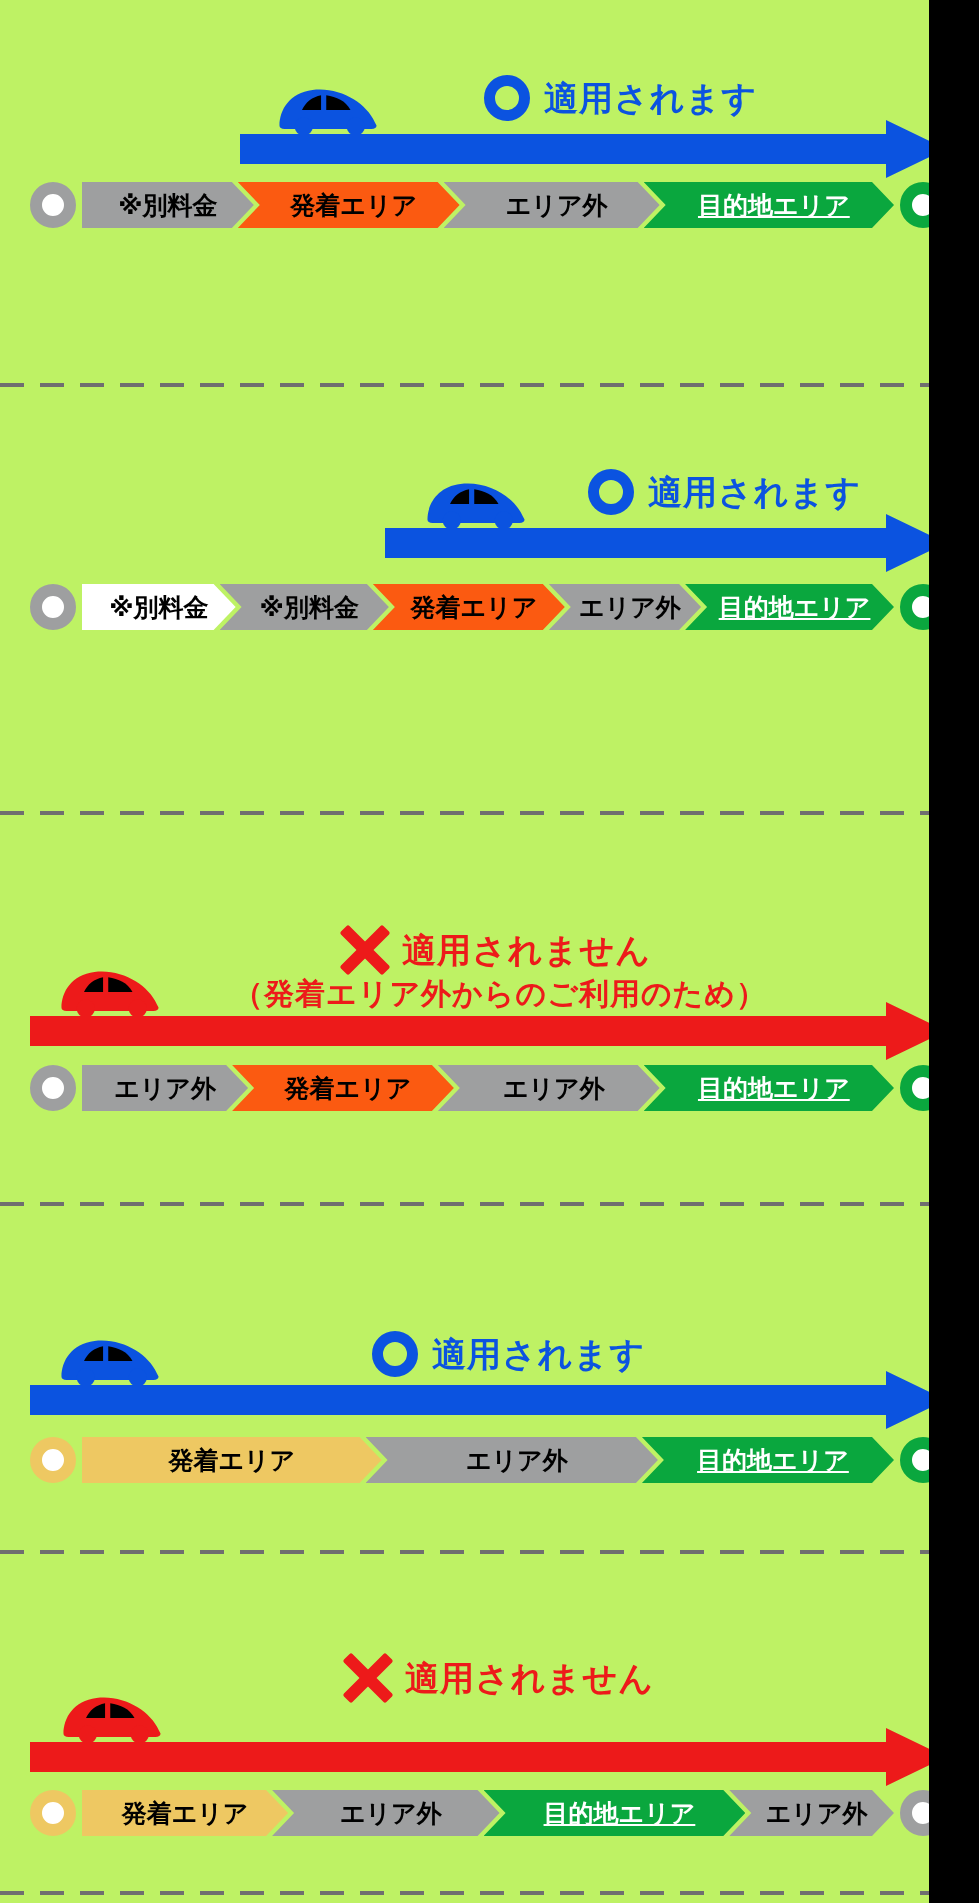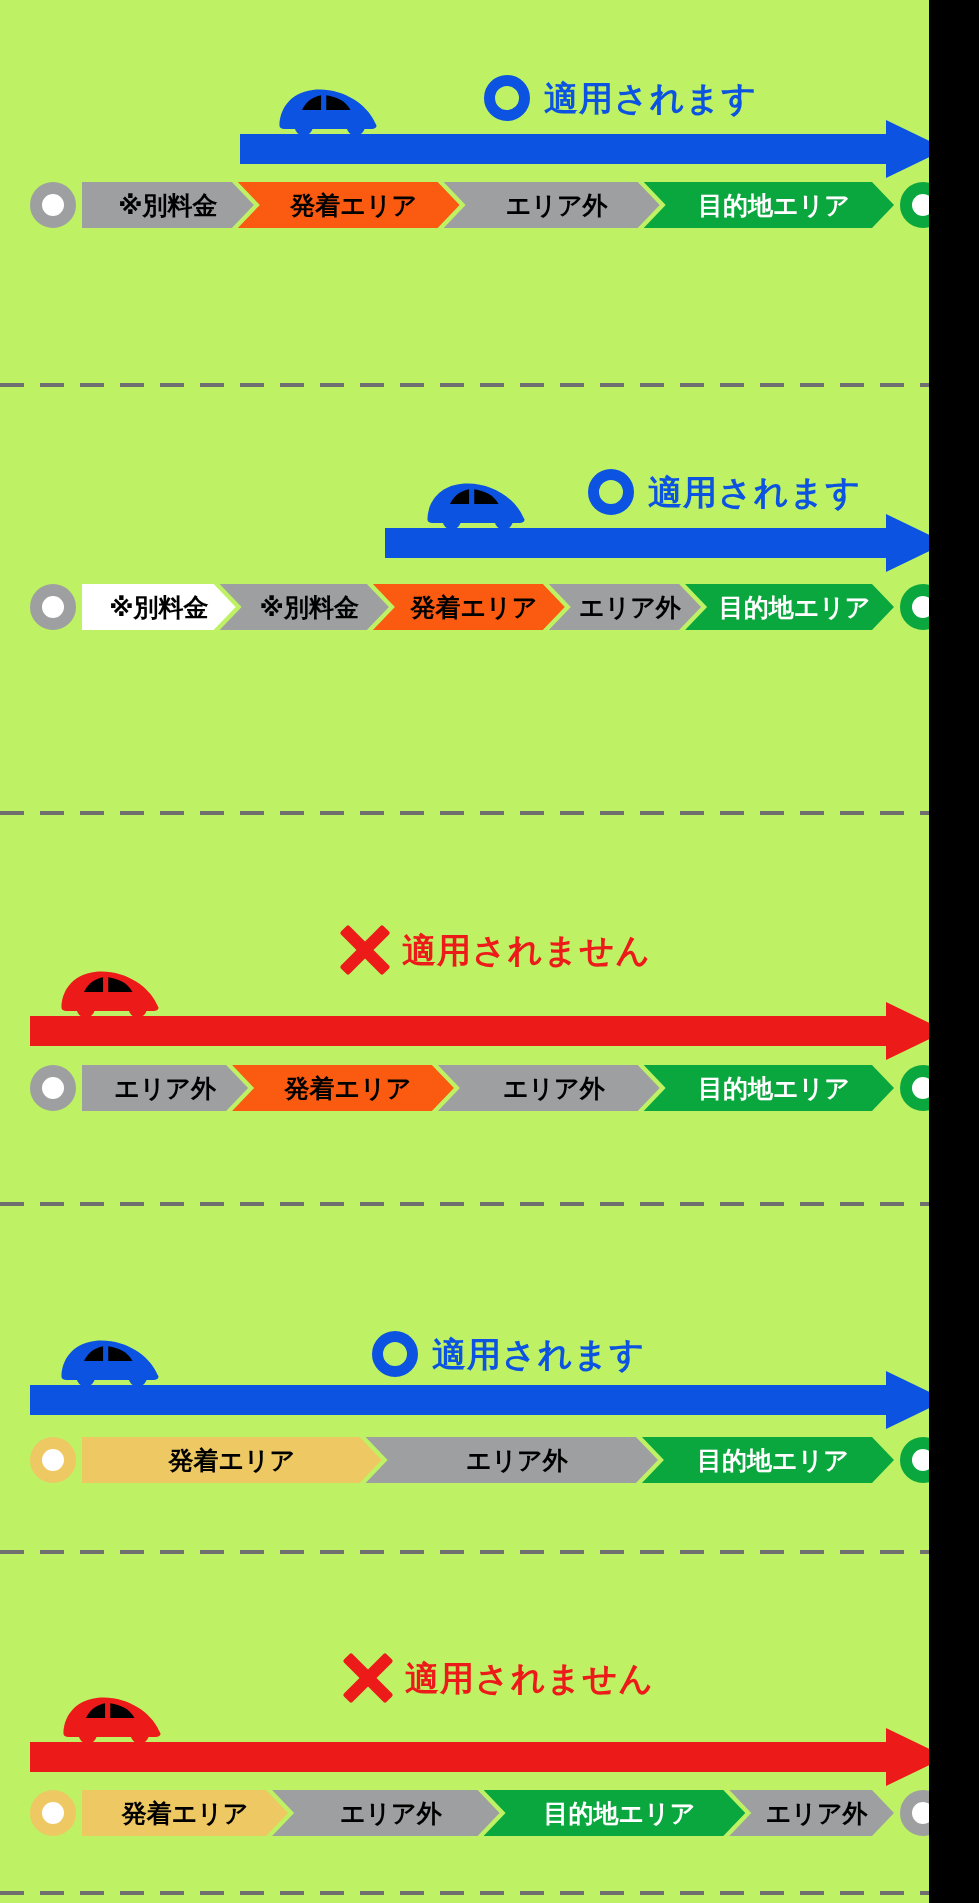--- a/index.html
+++ b/index.html
@@ -46,21 +46,21 @@
   .ep-green  { border:12px solid #0aa73e; }
   .ep-yellow { border:12px solid #eec862; }
   .segments { flex:1; display:flex; height:46px; margin:0 6px; }
   .seg { display:flex; align-items:center; justify-content:center; height:46px;
       font-size:25px; font-weight:bold; white-space:nowrap; padding-left:16px; padding-right:6px;
       clip-path: polygon(0 0, calc(100% - 22px) 0, 100% 50%, calc(100% - 22px) 100%, 0 100%, 22px 50%); }
   .seg + .seg { margin-left:-16px; }
   .seg-first { clip-path: polygon(0 0, calc(100% - 22px) 0, 100% 50%, calc(100% - 22px) 100%, 0 100%); padding-left:6px; }
   .seg-gray   { background:#9e9fa0; color:#000; }
   .seg-orange { background:#fb5a11; color:#000; }
-  .seg-green  { background:#0aa73e; color:#fff; }
+  .seg-green  { background:#0aa73e; color:#fff;text-decoration:underline; }
   .seg-yellow { background:#eec862; color:#000; }
   .seg-white  { background:#fff;    color:#000; }
 </style>
 </head>
 <body>
 
 <div class="stage">
 
   <div class="case">
     <div class="car car-blue" style="left:276px; top:84px;">
@@ -137,20 +137,21 @@
     </div>
   </div>
 
   <div class="dash" style="top:811px;"></div>
 
   <div class="case">
     <div class="verdict verdict-red" style="left:342px; top:926px;">
       <span class="cross"></span>
       <span class="verdict-label">適用されません</span>
     </div>
+    <div class="verdict-note" style="top:974px;">（発着エリア外からのご利用のため）</div>
     <div class="car car-red" style="left:58px; top:966px;">
       <svg viewBox="0 0 120 60">
         <path d="M4 48 C4 30 16 10 42 7 C74 3 104 22 114 44 L116 48 Q116 52 110 52 L10 52 Q4 52 4 48 Z" fill="currentColor"></path>
         <circle cx="32" cy="49" r="10.5" fill="currentColor"></circle>
         <circle cx="92" cy="49" r="10.5" fill="currentColor"></circle>
         <path d="M58 13 L58 30 L86 30 C80 19 70 15 58 13 Z" fill="#000"></path>
         <path d="M52 13 C42 15 34 21 30 30 L52 30 Z" fill="#000"></path>
       </svg>
     </div>
     <div class="arrow arrow-red" style="left:30px; top:1002px; width:916px;"></div>

